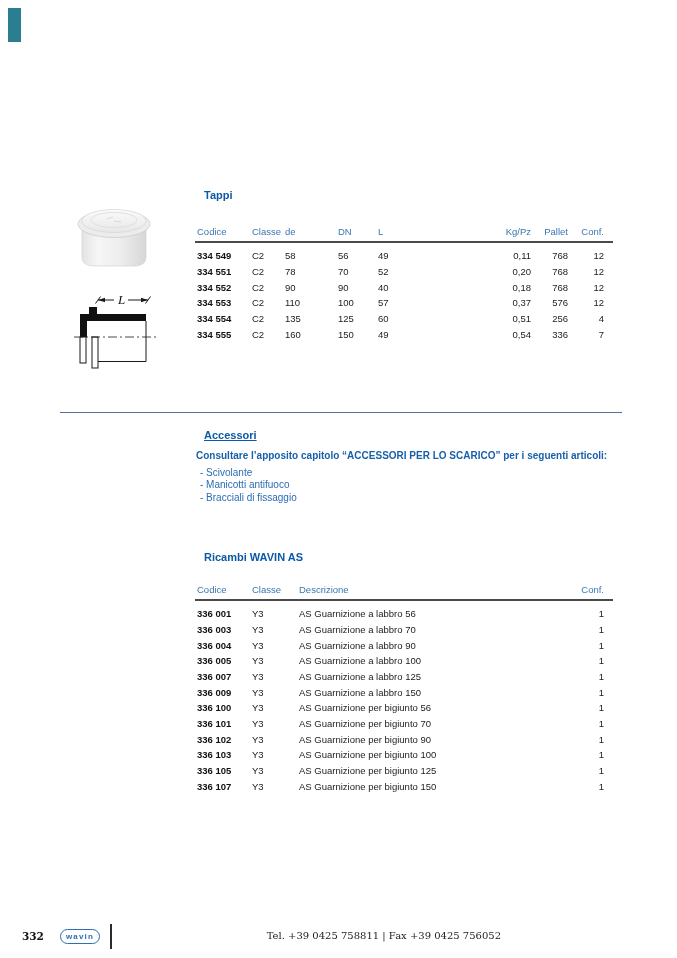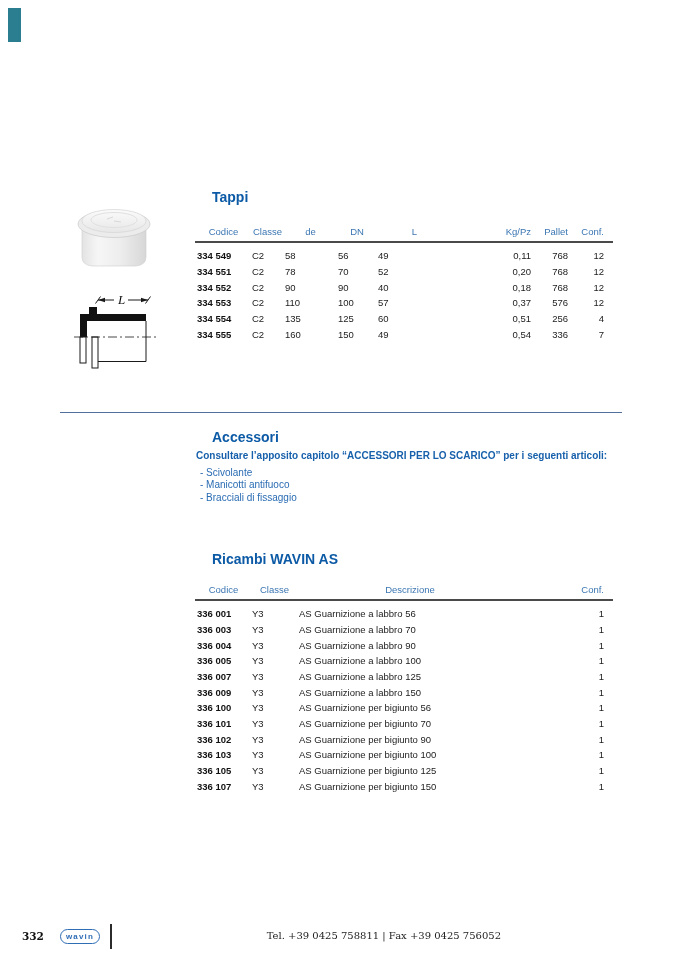--- a/index.html
+++ b/index.html
@@ -7,25 +7,25 @@
         font-family:"Liberation Sans",sans-serif;color:#1c1c1c;}
 
   
   .corner-tab{position:absolute;left:8px;top:8px;width:13px;height:34px;background:#2b7e90;}
 
   
   .photo-wrap{position:absolute;left:74px;top:195px;width:80px;height:76px;}
   .drawing-wrap{position:absolute;left:70px;top:288px;width:92px;height:86px;}
 
   
-  .sec-title{position:absolute;left:212px;font-size:14px;font-weight:bold;color:#0c5aa6;}
+  .sec-title{position:absolute;left:204px;font-size:11px;font-weight:bold;color:#0c5aa6;}
 
   
   .cat-table{position:absolute;left:195px;width:418px;border-collapse:collapse;table-layout:fixed;}
-  .cat-table th{font-weight:normal;color:#3b76b2;font-size:9.5px;text-align:center;
+  .cat-table th{font-weight:normal;color:#3b76b2;font-size:9.5px;text-align:left;
                 vertical-align:bottom;padding:0 0 4px 2px;border-bottom:2px solid #4a4a4a;}
   .cat-table td{font-size:9.5px;color:#222;padding:0 0 0 2px;vertical-align:middle;height:15.66px;}
   .cat-table tbody tr:first-child td{padding-top:5px;margin-left:27px;}
   .cat-table td:first-child{font-weight:bold;color:#111;}
 
   #tappi-table{top:212px;}
   #tappi-table th{height:25px;}
   #tappi-table th:nth-child(n+6),#tappi-table td:nth-child(n+6){text-align:right;}
   #tappi-table th:nth-child(8),#tappi-table td:nth-child(8){padding-right:9px;}
 
@@ -193,21 +193,21 @@
           <td>49</td>
           <td>0,54</td>
           <td>336</td>
           <td>7</td>
         </tr>
       </tbody>
     </table>
 
   <div class="separator"></div>
 
-  <div class="sec-title" style="top:429px;">Accessori</div>
+  <div class="sec-title" style="top:429px;text-decoration:underline;">Accessori</div>
   <div class="accessori-body">
     <p class="intro">Consultare l’apposito capitolo “ACCESSORI PER LO SCARICO” per i seguenti articoli:</p>
     <ul id="accessori-list">
         <li>- Scivolante</li>
         <li>- Manicotti antifuoco</li>
         <li>- Bracciali di fissaggio</li>
       </ul>
   </div>
 
   <div class="sec-title" style="top:551px;">Ricambi WAVIN AS</div>

